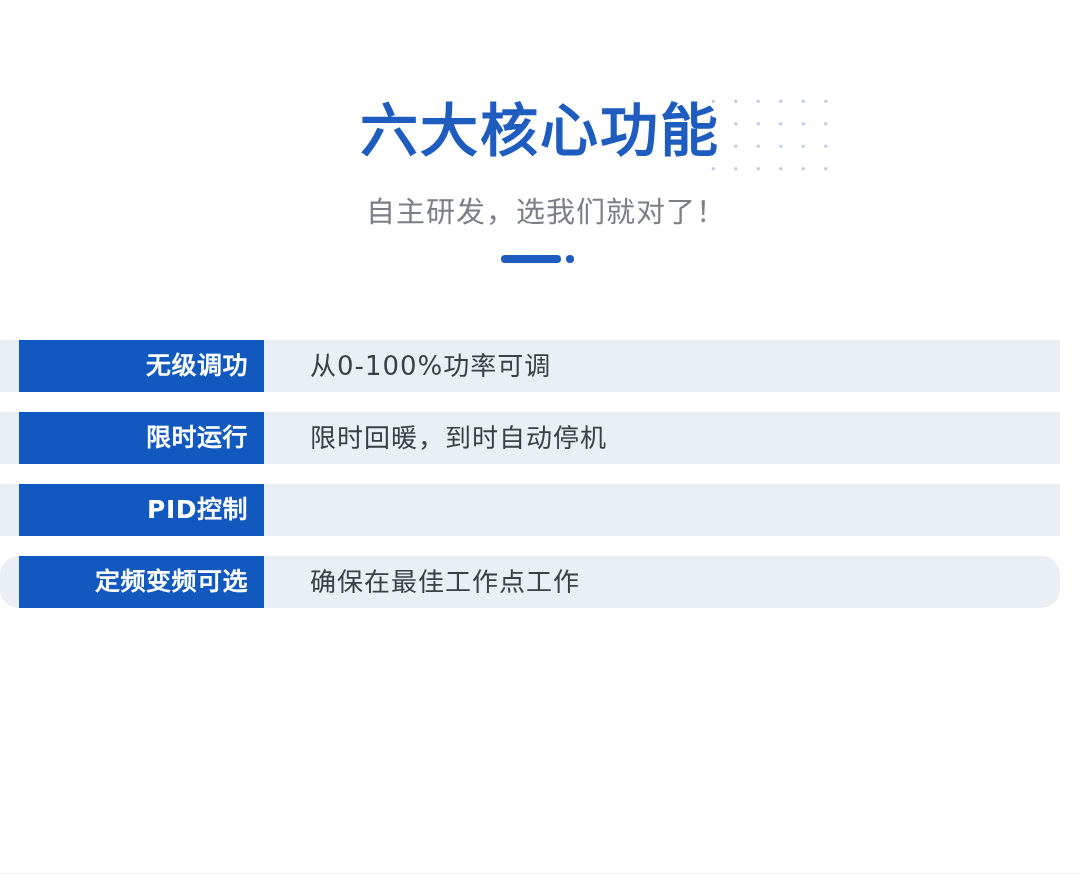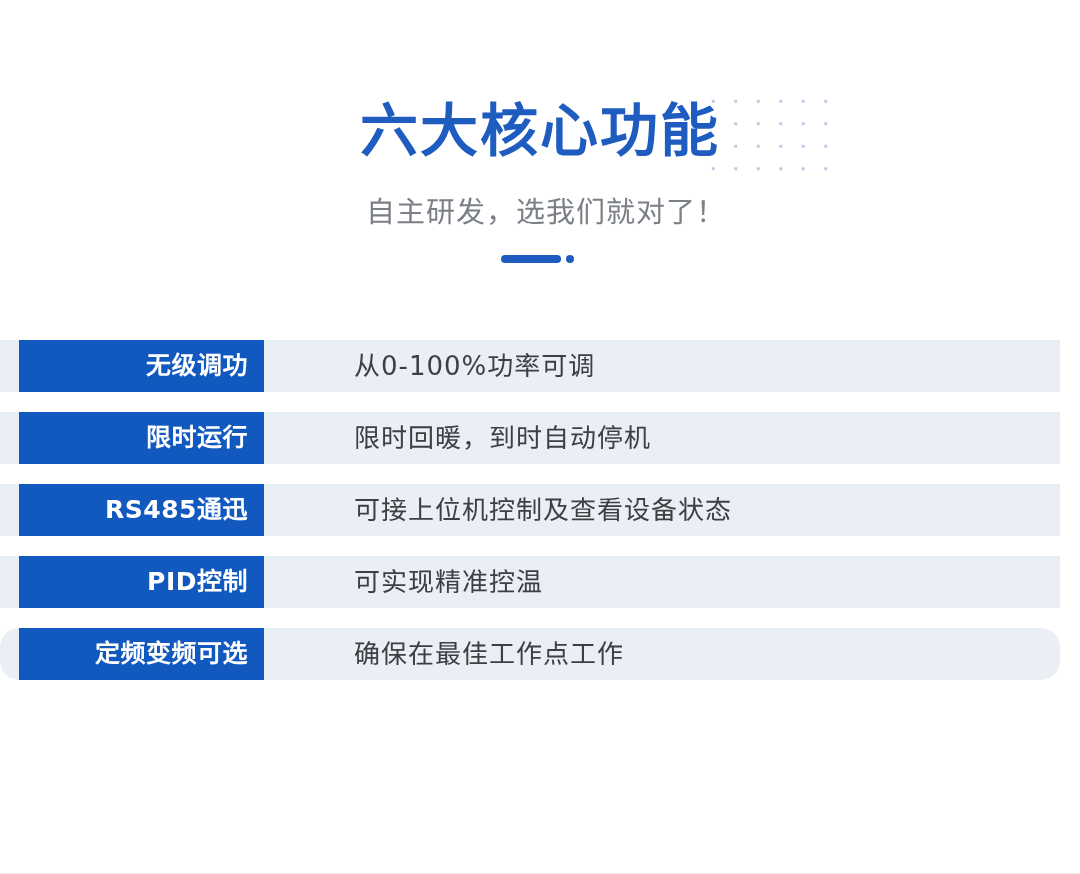--- a/index.html
+++ b/index.html
@@ -105,21 +105,20 @@
   }
 
   .feature-row {
     position: relative;
     display: flex;
     align-items: stretch;
     width: 1060px;
     height: 52px;
     margin-bottom: 20px;
     background: #eaeff6;
-    gap: 44px;
   }
   .feature-row:last-child { margin-bottom: 0; border-radius: 19px; }
 
   .feature-label {
     flex: 0 0 245px;
     width: 245px;
     margin-left: 19px;
     background: #1159bf;
     color: #ffffff;
     font-size: 25px;
@@ -181,28 +180,23 @@
     <div class="feature-row">
       <div class="feature-label">无级调功</div>
       <div class="feature-desc">从0-100%功率可调</div>
     </div>
 
     <div class="feature-row">
       <div class="feature-label">限时运行</div>
       <div class="feature-desc">限时回暖，到时自动停机</div>
     </div>
 
-    <div class="feature-row">
-      <div class="feature-label">RS485通迅</div>
-      <div class="feature-desc">可接上位机控制及查看设备状态</div>
-    </div>
 
     <div class="feature-row">
       <div class="feature-label">PID控制</div>
-      <div class="feature-desc">可实现精准控温</div>
     </div>
 
 
     <div class="feature-row">
       <div class="feature-label">定频变频可选</div>
       <div class="feature-desc">确保在最佳工作点工作</div>
     </div>
 
   </div>
 

